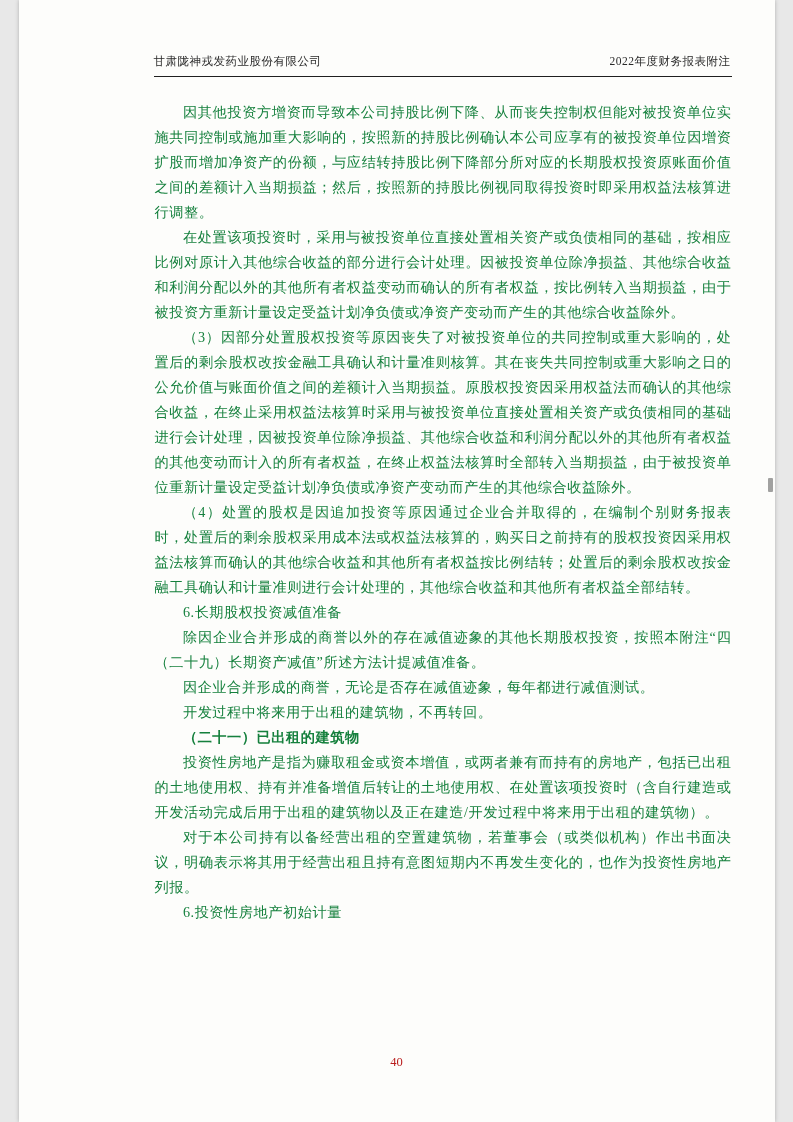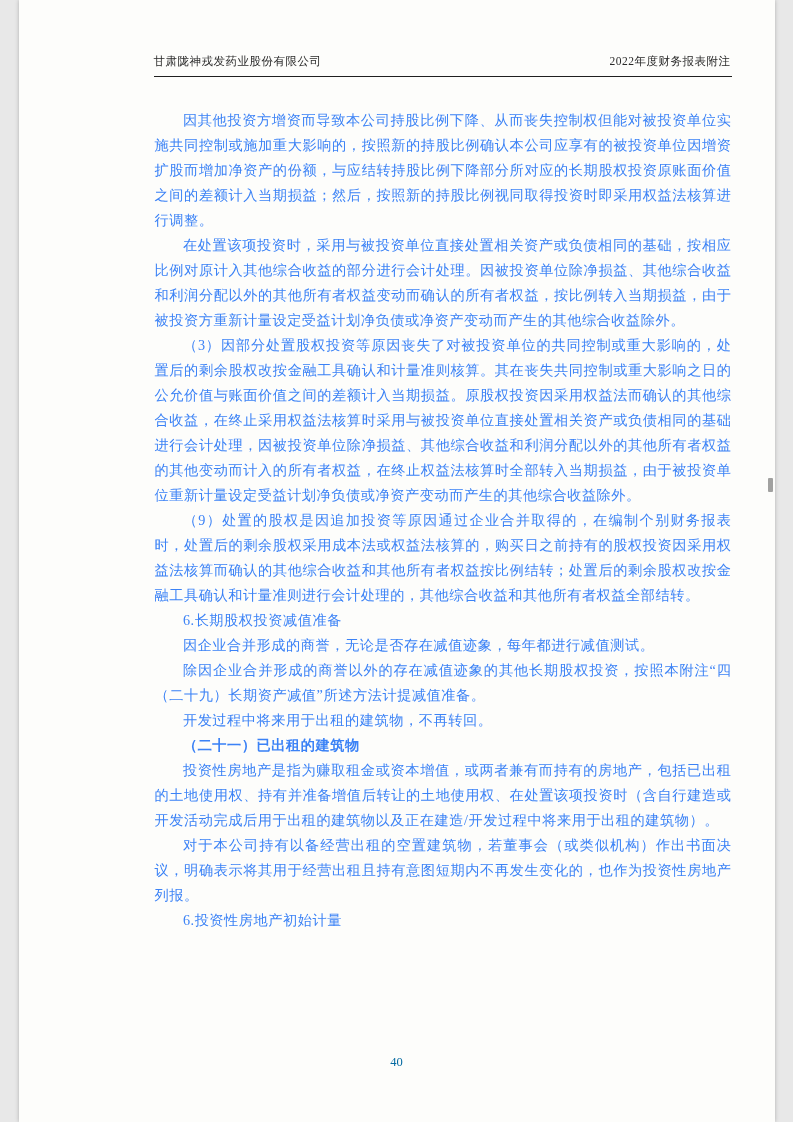--- a/index.html
+++ b/index.html
@@ -31,44 +31,44 @@
   }
   .header-rule {
     position: absolute;
     top: 76px;
     left: 135px;
     width: 578px;
     border-top: 1.6px solid #1f1f1f;
   }
   .doc-body {
     position: absolute;
-    top: 108px;
+    top: 100px;
     left: 136px;
     width: 577px;
     font-size: 14.2px;
     line-height: 25px;
     letter-spacing: 0.55px;
-    color: #3b82f6;
+    color: #15803d;
     text-align: justify;
   }
   .doc-body p {
     margin: 0;
     text-indent: 2em;
   }
   .doc-body p.bold {
     font-weight: bold;
   }
   .page-number {
     position: absolute;
     bottom: 52px;
     left: 0;
     width: 100%;
     text-align: center;
     font-size: 12.5px;
-    color: #0369a1;
+    color: #b91c1c;
   }
   .scan-artifact {
     position: absolute;
     right: 2px;
     top: 478px;
     width: 5px;
     height: 14px;
     background: #555;
     opacity: 0.55;
     border-radius: 1px;
@@ -83,24 +83,24 @@
     <span>甘肃陇神戎发药业股份有限公司</span>
     <span>2022年度财务报表附注</span>
   </div>
 
   <div class="header-rule"></div>
 
   <div class="doc-body" id="doc-body">
       <p>因其他投资方增资而导致本公司持股比例下降、从而丧失控制权但能对被投资单位实施共同控制或施加重大影响的，按照新的持股比例确认本公司应享有的被投资单位因增资扩股而增加净资产的份额，与应结转持股比例下降部分所对应的长期股权投资原账面价值之间的差额计入当期损益；然后，按照新的持股比例视同取得投资时即采用权益法核算进行调整。</p>
       <p>在处置该项投资时，采用与被投资单位直接处置相关资产或负债相同的基础，按相应比例对原计入其他综合收益的部分进行会计处理。因被投资单位除净损益、其他综合收益和利润分配以外的其他所有者权益变动而确认的所有者权益，按比例转入当期损益，由于被投资方重新计量设定受益计划净负债或净资产变动而产生的其他综合收益除外。</p>
       <p>（3）因部分处置股权投资等原因丧失了对被投资单位的共同控制或重大影响的，处置后的剩余股权改按金融工具确认和计量准则核算。其在丧失共同控制或重大影响之日的公允价值与账面价值之间的差额计入当期损益。原股权投资因采用权益法而确认的其他综合收益，在终止采用权益法核算时采用与被投资单位直接处置相关资产或负债相同的基础进行会计处理，因被投资单位除净损益、其他综合收益和利润分配以外的其他所有者权益的其他变动而计入的所有者权益，在终止权益法核算时全部转入当期损益，由于被投资单位重新计量设定受益计划净负债或净资产变动而产生的其他综合收益除外。</p>
-      <p>（9）处置的股权是因追加投资等原因通过企业合并取得的，在编制个别财务报表时，处置后的剩余股权采用成本法或权益法核算的，购买日之前持有的股权投资因采用权益法核算而确认的其他综合收益和其他所有者权益按比例结转；处置后的剩余股权改按金融工具确认和计量准则进行会计处理的，其他综合收益和其他所有者权益全部结转。</p>
+      <p>（4）处置的股权是因追加投资等原因通过企业合并取得的，在编制个别财务报表时，处置后的剩余股权采用成本法或权益法核算的，购买日之前持有的股权投资因采用权益法核算而确认的其他综合收益和其他所有者权益按比例结转；处置后的剩余股权改按金融工具确认和计量准则进行会计处理的，其他综合收益和其他所有者权益全部结转。</p>
       <p>6.长期股权投资减值准备</p>
+      <p>除因企业合并形成的商誉以外的存在减值迹象的其他长期股权投资，按照本附注“四（二十九）长期资产减值”所述方法计提减值准备。</p>
       <p>因企业合并形成的商誉，无论是否存在减值迹象，每年都进行减值测试。</p>
-      <p>除因企业合并形成的商誉以外的存在减值迹象的其他长期股权投资，按照本附注“四（二十九）长期资产减值”所述方法计提减值准备。</p>
       <p>开发过程中将来用于出租的建筑物，不再转回。</p>
       <p class="bold">（二十一）已出租的建筑物</p>
       <p>投资性房地产是指为赚取租金或资本增值，或两者兼有而持有的房地产，包括已出租的土地使用权、持有并准备增值后转让的土地使用权、在处置该项投资时（含自行建造或开发活动完成后用于出租的建筑物以及正在建造/开发过程中将来用于出租的建筑物）。</p>
       <p>对于本公司持有以备经营出租的空置建筑物，若董事会（或类似机构）作出书面决议，明确表示将其用于经营出租且持有意图短期内不再发生变化的，也作为投资性房地产列报。</p>
       <p>6.投资性房地产初始计量</p>
     </div>
 
   <div class="scan-artifact"></div>
 
   <div class="page-number">40</div>

